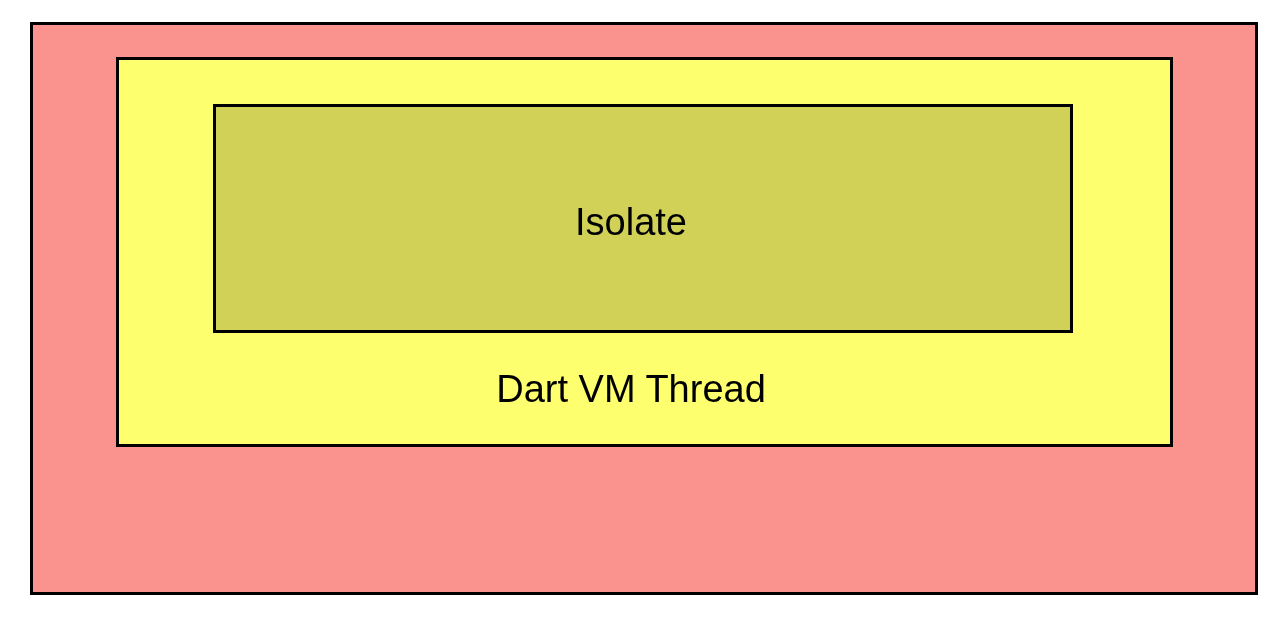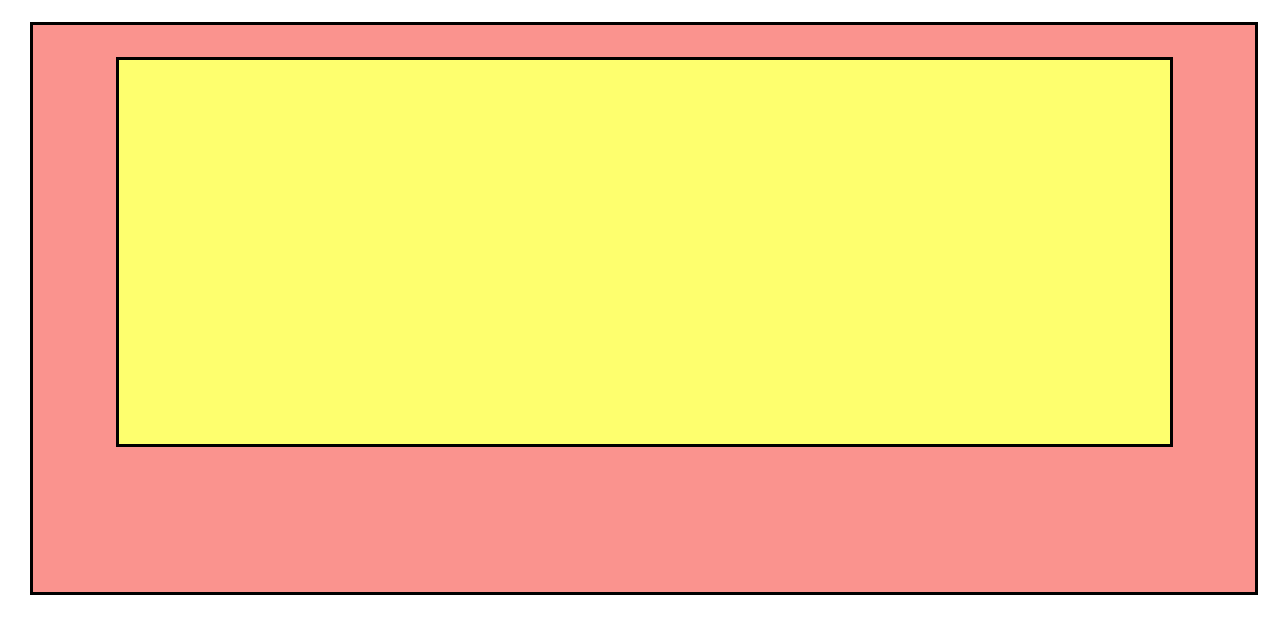--- a/index.html
+++ b/index.html
@@ -61,18 +61,23 @@
 </style>
 </head>
 <body>
 
 <div class="canvas">
 
   <div class="rect rect-outer" style="background-color: rgb(250, 147, 142);">
 
     <div class="rect rect-middle" style="background-color: rgb(254, 255, 110);">
 
+      <div class="rect rect-inner" style="background-color: rgb(210, 209, 87);">
 
+        <span class="label label-isolate">Isolate</span>
+      </div>
+
+      <span class="label label-dartvm">Dart VM Thread</span>
     </div>
 
   </div>
 
 </div>
 
 </body></html>

